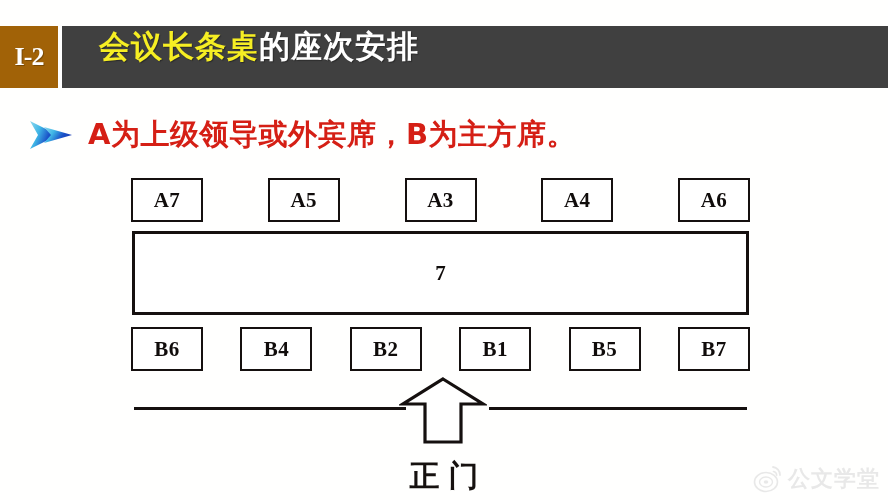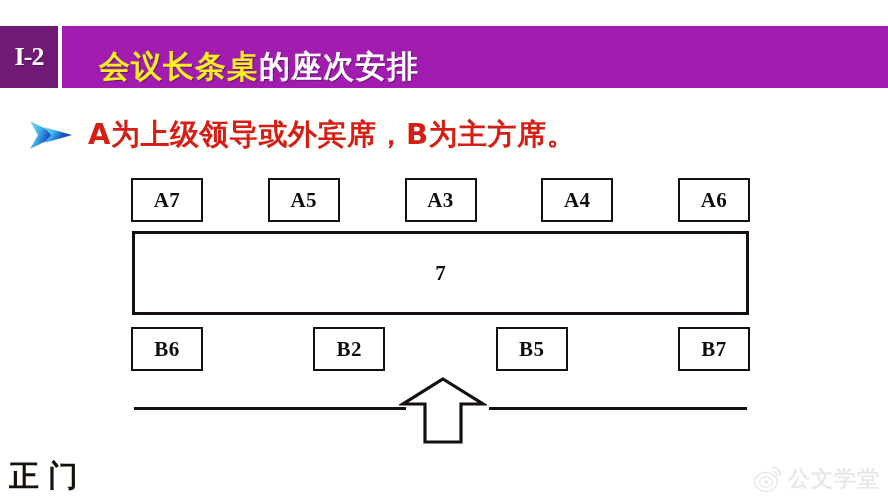--- a/index.html
+++ b/index.html
@@ -21,40 +21,40 @@
     position: absolute;
     left: 0;
     top: 26px;
     width: 888px;
     height: 62px;
     display: flex;
     align-items: stretch;
   }
   #section-badge {
     width: 58px;
-    background: #701a75;
+    background: #a16207;
     display: flex;
     align-items: center;
     justify-content: center;
     color: #ffffff;
     font-family: "Liberation Serif", "DejaVu Serif", serif;
     font-weight: bold;
     font-size: 26px;
     letter-spacing: -1px;
     text-shadow: 1px 1px 0 rgba(0,0,0,0.25);
   }
   #badge-gap {
     width: 4px;
     background: #ffffff;
   }
   #header-title-bar {
     flex: 1;
-    background: #a21caf;
-    display: flex;
-    align-items: flex-end;
+    background: #404040;
+    display: flex;
+    align-items: flex-start;
     padding-left: 37px;
     box-sizing: border-box;
   }
   .title-text {
     font-size: 31px;
     font-weight: bold;
     letter-spacing: 1px;
     font-family: "DejaVu Sans", "Liberation Sans", sans-serif;
   }
   .title-accent {
@@ -155,20 +155,21 @@
     left: 399px;
     top: 376px;
     width: 88px;
     height: 70px;
   }
   #door-label {
     position: absolute;
     left: 0;
     top: 456px;
     width: 888px;
+    text-align: center;
     font-size: 30px;
     font-weight: bold;
     color: #16110f;
     letter-spacing: 9px;
     font-family: "DejaVu Sans", "Liberation Sans", sans-serif;
     text-indent: 9px;
   }
 
   
   #watermark {
@@ -232,21 +233,23 @@
     <div class="seat-box">A4</div>
     <div class="seat-box">A6</div>
   </div>
 
   <div id="conference-table">
     <span id="table-label">7</span>
   </div>
 
   <div class="seat-row" id="seat-row-b">
     <div class="seat-box">B6</div>
+    <div class="seat-box">B4</div>
     <div class="seat-box">B2</div>
+    <div class="seat-box">B1</div>
     <div class="seat-box">B5</div>
     <div class="seat-box">B7</div>
   </div>
 
   <div class="wall-line" id="wall-left"></div>
   <div class="wall-line" id="wall-right"></div>
 
   <svg id="door-arrow-icon" viewBox="0 0 88 70">
     <path d="M44 3 L84 28 L62 28 L62 66 L26 66 L26 28 L4 28 Z" fill="#ffffff" stroke="#15100f" stroke-width="3.2" stroke-linejoin="miter"></path>
   </svg>

